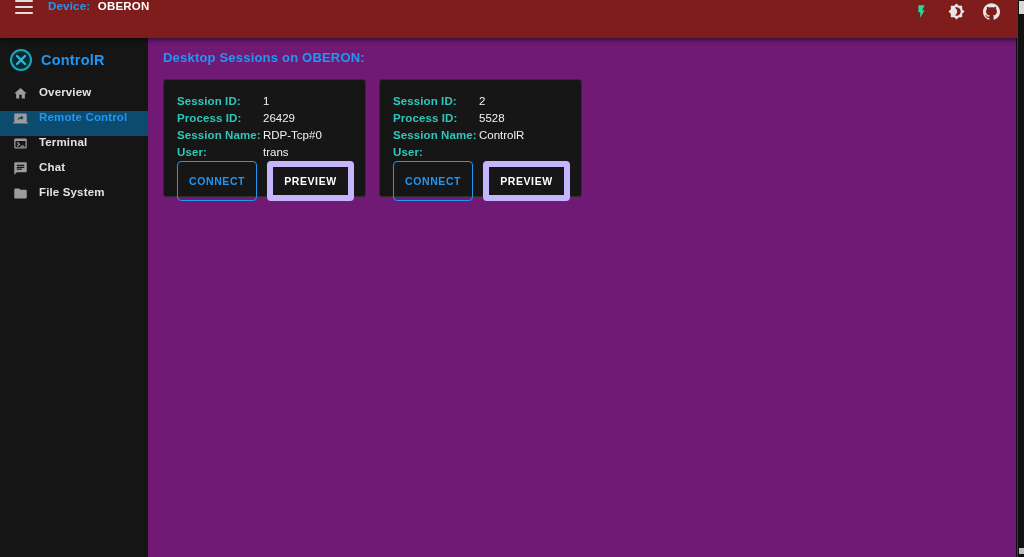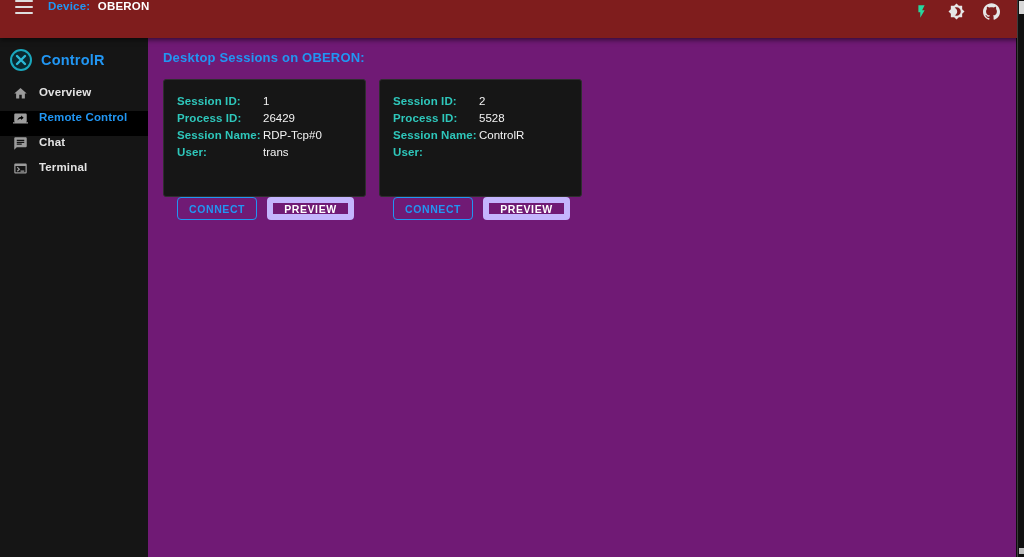--- a/index.html
+++ b/index.html
@@ -35,43 +35,43 @@
     background:#151515; }
   .brand { display:flex; align-items:center; gap:9px; padding:11px 10px 13px 10px; }
   .brand-logo { width:22px; height:22px; border-radius:50%; background:#0a2930;
     border:2px solid #1aa7bd; display:flex; align-items:center; justify-content:center; }
   .brand-name { color:#2196f3; font-size:14.5px; font-weight:bold; letter-spacing:.2px; }
   .nav { display:flex; flex-direction:column; margin-top:2px; }
   .nav-item { display:flex; gap:11px; height:25px;
     padding-left:13px; cursor:pointer; color:#e3e3e3; font-size:11.5px;
     font-weight:bold; letter-spacing:.15px; }
   .nav-item svg { fill:#9c9c9c; }
-  .nav-item.selected { background:#000000; color:#2196f3; }
+  .nav-item.selected { background:#0c4a6e; color:#2196f3; }
 
   
   .main { position:absolute; top:38px; left:148px; width:868px; height:519px;
     background:#701a75; padding:12px 15px; }
   .page-title { color:#2196f3; font-size:13px; font-weight:bold; letter-spacing:.2px; }
   .refresh-btn { display:inline-flex; align-items:center; gap:9px; margin-top:12px;
     margin-left:-3px; padding:4px 8px; background:transparent; border:none;
     color:#ffffff; font-family:"Liberation Sans", sans-serif; font-size:11.5px;
     font-weight:bold; letter-spacing:.4px; cursor:pointer; border-radius:4px; }
   .refresh-btn svg { fill:#ffffff; }
 
   .cards { display:flex; gap:13px; margin-top:14px; }
   .card { width:203px; height:118px; background:#161616; border:1px solid #2e2e2e;
     border-radius:3px; padding:13px 13px 12px 13px; display:flex;
     flex-direction:column; }
   .field-row { display:flex; font-size:11.5px; line-height:17px; }
   .field-label { width:86px; color:#2ec7bb; font-weight:bold; letter-spacing:.1px; }
   .field-value { color:#f2f2f2; }
   .card-actions { margin-top:auto; display:flex; gap:10px; }
-  .btn { height:23px; padding:0 11px; border-radius:4px; background:transparent;
+  .btn { height:40px; padding:0 11px; border-radius:4px; background:transparent;
     font-family:"Liberation Sans", sans-serif; font-size:10.5px; font-weight:bold;
-    letter-spacing:.6px; cursor:pointer; display:inline-flex; align-items:center;margin-top:36px; }
+    letter-spacing:.6px; cursor:pointer; display:inline-flex; align-items:center; }
   .btn-connect { color:#2196f3; border:1px solid #2196f3; }
   .btn-preview { color:#ffffff; border:6px solid #c4b5fd; }
 </style>
 </head>
 <body>
 
 <div class="frame">
 
   <div class="topbar">
     <div class="hamburger">
@@ -127,35 +127,43 @@
           <svg width="15" height="15" viewBox="0 0 24 24">
               <path d="M20 18c1.1 0 1.99-.9 1.99-2L22 6c0-1.1-.9-2-2-2H4c-1.1 0-2 .9-2 2v10c0 1.1.9 2 2 2H0v2h24v-2h-4zm-7-3.53v-2.19c-2.78 0-4.61.85-6 2.72.56-2.67 2.11-5.33 6-5.87V7l4 3.73-4 3.74z"></path>
             </svg>
         </span>
         <span>Remote Control</span>
       </div>
 
       <div class="nav-item">
         <span>
           <svg width="15" height="15" viewBox="0 0 24 24">
+              <path d="M20 4H4c-1.1 0-2 .9-2 2v12c0 1.1.9 2 2 2h16c1.1 0 2-.9 2-2V6c0-1.1-.9-2-2-2zm0 14H4V8h16v10zm-2-1h-6v-2h6v2zM7.5 17l-1.41-1.41L8.67 13l-2.59-2.59L7.5 9l4 4-4 4z"></path>
+            </svg>
+        </span>
+        <span>Terminal</span>
+      </div>
+
+      <div class="nav-item">
+        <span>
+          <svg width="15" height="15" viewBox="0 0 24 24">
               <path d="M20 2H4c-1.1 0-1.99.9-1.99 2L2 22l4-4h14c1.1 0 2-.9 2-2V4c0-1.1-.9-2-2-2zM6 9h12v2H6V9zm8 5H6v-2h8v2zm4-6H6V6h12v2z"></path>
             </svg>
         </span>
         <span>Chat</span>
       </div>
 
       <div class="nav-item">
         <span>
           <svg width="15" height="15" viewBox="0 0 24 24">
-              <path d="M20 4H4c-1.1 0-2 .9-2 2v12c0 1.1.9 2 2 2h16c1.1 0 2-.9 2-2V6c0-1.1-.9-2-2-2zm0 14H4V8h16v10zm-2-1h-6v-2h6v2zM7.5 17l-1.41-1.41L8.67 13l-2.59-2.59L7.5 9l4 4-4 4z"></path>
-            </svg>
-        </span>
-        <span>Terminal</span>
-      </div>
-
+              <path d="M10 4H4c-1.1 0-1.99.9-1.99 2L2 18c0 1.1.9 2 2 2h16c1.1 0 2-.9 2-2V8c0-1.1-.9-2-2-2h-8l-2-2z"></path>
+            </svg>
+        </span>
+        <span>File System</span>
+      </div>
 
     </div>
   </div>
 
   <div class="main">
     <div class="page-title">Desktop Sessions on OBERON:</div>
 
 
     <div class="cards">
 

